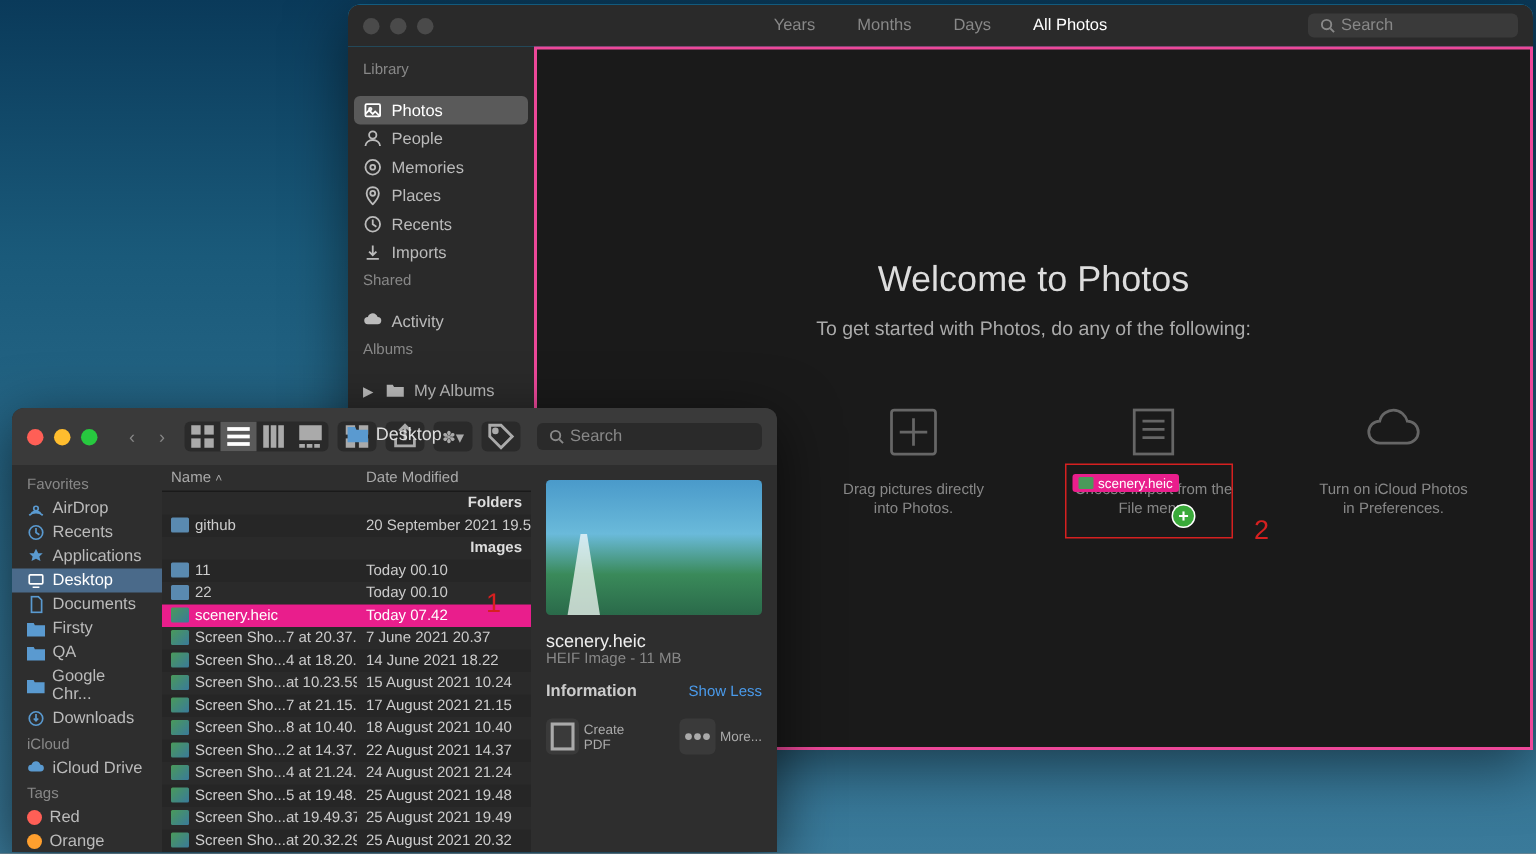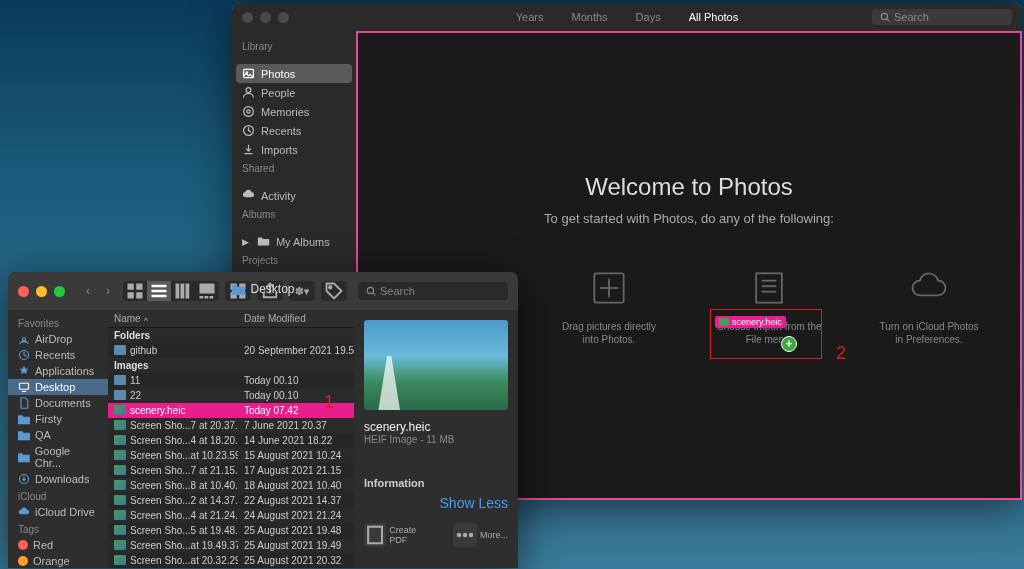--- a/index.html
+++ b/index.html
@@ -61,40 +61,40 @@
 .fsidebar-item { display: flex; align-items: center; gap: 5px; padding: 2px 10px; cursor: pointer; }
 .fsidebar-item.selected { background: #4a6a8a; color: #fff; }
 .fsidebar-icon { width: 12px; height: 12px; display: inline-flex; }
 .tag-dot { width: 10px; height: 10px; border-radius: 50%; }
 
 .finder-content { flex: 1; display: flex; background: #262626; }
 .file-list { width: 246px; font-size: 10px; color: #ccc; overflow-y: auto; }
 .list-header { display: flex; background: #2e2e2e; color: #aaa; font-size: 10px; border-bottom: 1px solid #1a1a1a; }
 .col-name { width: 130px; padding: 3px 6px; }
 .col-date { width: 116px; padding: 3px 6px; }
-.list-group-label { background: #2a2a2a; padding: 2px 6px; font-weight: 600; color: #ddd; font-size: 10px; }
+.list-group-label { background: #2a2a2a; padding: 2px 6px; font-weight: 600; color: #ddd; font-size: 10px; text-align: right; }
 .file-row { display: flex; padding: 1px 0; cursor: pointer; align-items: center; }
 .file-row.selected { background: #e91e8c; color: #fff; }
 .file-row.alt { background: #2a2a2a; }
 .file-name-cell { width: 130px; padding: 1px 6px; display: flex; gap: 4px; overflow: hidden; white-space: nowrap; }
 .file-date-cell { width: 116px; padding: 1px 6px; white-space: nowrap; }
 .file-icon { width: 12px; height: 10px; flex-shrink: 0; }
 .folder-icon { background: #5a8ab0; border-radius: 1px; }
 .img-icon { background: linear-gradient(135deg, #4a9a5a, #3a7a9a); border-radius: 1px; }
 
 .annotation-1 { position: absolute; color: #d62020; font-size: 18px; font-weight: 500; top: 82px; left: 216px; z-index: 10; }
 
 .preview-pane { flex: 1; background: #2e2e2e; padding: 10px; display: flex; flex-direction: column; font-size: 11px; color: #ccc; }
 .preview-img { width: 100%; height: 90px; background: linear-gradient(180deg, #4a9aca 0%, #6abada 40%, #3a8a5a 70%, #2a6a4a 100%); border-radius: 3px; margin-bottom: 10px; position: relative; overflow: hidden; }
 .preview-img::before { content: ''; position: absolute; left: 10%; bottom: 0; width: 15%; height: 60%; background: rgba(255,255,255,0.7); clip-path: polygon(40% 0, 60% 0, 100% 100%, 0 100%); }
 .preview-name { font-size: 12px; font-weight: 500; color: #eee; }
 .preview-meta { font-size: 10px; color: #888; margin-bottom: 10px; }
 .info-row { display: flex; justify-content: space-between; align-items: center; margin-bottom: 6px; }
 .info-label { font-weight: 600; font-size: 11px; }
-.show-less { color: #4a9aea; font-size: 14px; cursor: pointer; margin-top: 40px; }
+.show-less { color: #4a9aea; font-size: 10px; cursor: pointer; }
 .preview-actions { display: flex; gap: 20px; margin-top: 6px; justify-content: flex-start; }
 .preview-action { display: flex; flex-direction: row; align-items: center; gap: 3px; cursor: pointer; color: #aaa; font-size: 9px; }
 .action-icon { width: 24px; height: 24px; background: #3a3a3a; border-radius: 4px; display: flex; align-items: center; justify-content: center; }
 
 svg { width: 100%; height: 100%; }
 </style>
 </head>
 <body>
 
 <div class="photos-window">
@@ -141,20 +141,29 @@
           <span>People</span>
         </div>
       <div class="sidebar-item">
           <span class="sidebar-icon">
             <svg viewBox="0 0 16 16" fill="none" stroke="#bbb" stroke-width="1.5">
               <circle cx="8" cy="8" r="6"></circle>
               <circle cx="8" cy="8" r="2"></circle>
             </svg>
           </span>
           <span>Memories</span>
+        </div>
+      <div class="sidebar-item">
+          <span class="sidebar-icon">
+            <svg viewBox="0 0 16 16" fill="none" stroke="#bbb" stroke-width="1.5">
+              <path d="M8 1c3 0 5 2 5 5 0 4-5 9-5 9s-5-5-5-9c0-3 2-5 5-5z"></path>
+              <circle cx="8" cy="6" r="2"></circle>
+            </svg>
+          </span>
+          <span>Places</span>
         </div>
       <div class="sidebar-item">
           <span class="sidebar-icon">
             <svg viewBox="0 0 16 16" fill="none" stroke="#bbb" stroke-width="1.5">
               <circle cx="8" cy="8" r="6"></circle>
               <path d="M8 4v4l3 2"></path>
             </svg>
           </span>
           <span>Recents</span>
         </div>

